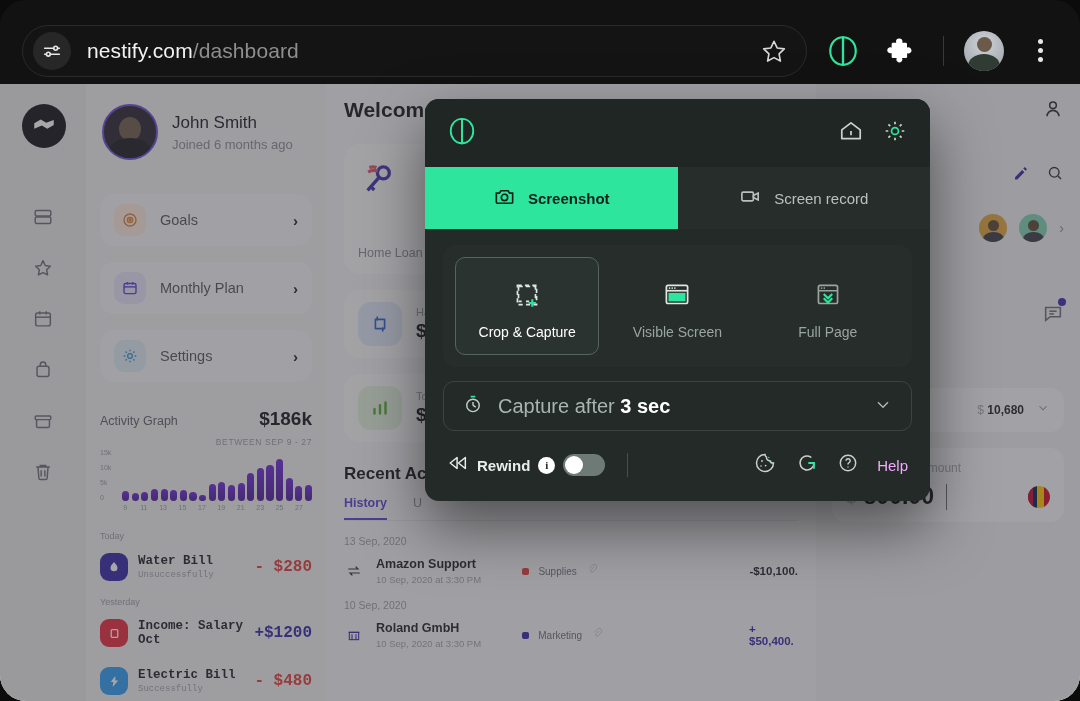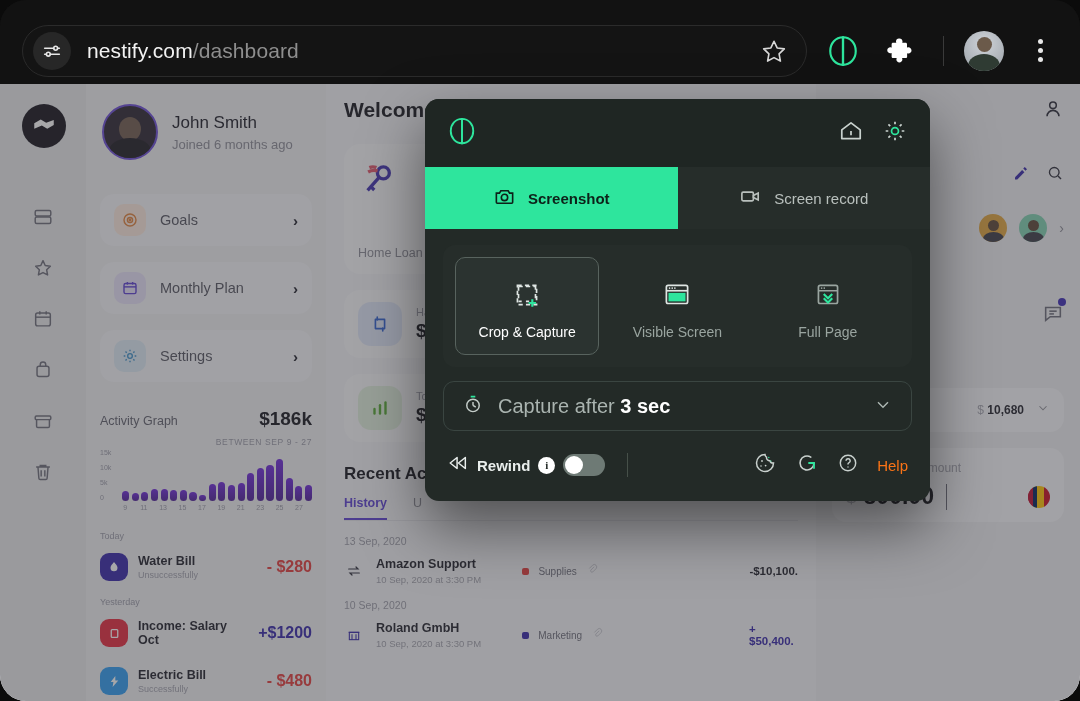--- a/index.html
+++ b/index.html
@@ -111,21 +111,21 @@
   .y-labels { position: absolute; left: 0; top: 0; bottom: 14px; width: 20px;
               display: flex; flex-direction: column; justify-content: space-between;
               font-size: 7px; color: #9a9aa6; }
   .bars { height: 52px; display: flex; align-items: flex-end; gap: 2.5px; }
   .bar { flex: 1; border-radius: 4px; background: linear-gradient(180deg,#6d28d9 0%,#4c1d95 100%); }
   .x-labels { display: flex; gap: 2.5px; margin-top: 3px; font-size: 7px; color: #9a9aa6; }
   .x-labels span { flex: 1; text-align: center; }
 
   .txns { margin-top: 16px; padding: 0 14px; }
   .txn-group-label { font-size: 9px; color: #9a9aa6; margin: 10px 0 6px; }
-  .txn { display: flex; align-items: center; gap: 10px; padding: 6px 0; }
+  .txn { display: flex; align-items: center; gap: 10px; padding: 6px 0; font-family: Liberation Mono, monospace; }
   .txn-ic { width: 28px; height: 28px; border-radius: 9px; flex: 0 0 auto;
             display: flex; align-items: center; justify-content: center; }
   .txn-main { flex: 1; min-width: 0; }
   .txn-name { font-size: 12.5px; font-weight: bold; color: #1e1e28; }
   .txn-status { font-size: 9px; color: #a0a0ab; margin-top: 2px; }
   .txn-amt { font-size: 16px; font-weight: bold; }
 
   
   .col-main { position: absolute; left: 326px; right: 264px; top: 0; bottom: 0; background: #f3f3f6; padding: 14px 18px; }
   .welcome { font-size: 21px; font-weight: bold; color: #14141d; }
@@ -225,21 +225,21 @@
   .pop-foot { display: flex; align-items: center; gap: 8px; padding: 20px 22px 22px; }
   .rewind-label { font-size: 15px; font-weight: bold; color: #e9eeec; }
   .info-badge { width: 17px; height: 17px; border-radius: 50%; background: #ffffff;
                 color: #1f2623; font-size: 11px; font-weight: bold; line-height: 17px;
                 text-align: center; font-family: "Liberation Serif", serif; }
   .toggle { width: 42px; height: 22px; border-radius: 11px; background: #6e7a75; position: relative; }
   .toggle i { position: absolute; left: 2px; top: 2px; width: 18px; height: 18px;
               border-radius: 50%; background: #ffffff; display: block; }
   .foot-div { width: 1px; height: 24px; background: #465049; margin-left: 14px; }
   .foot-right { margin-left: auto; display: flex; align-items: center; gap: 18px; }
-  .help-label { font-size: 15px; color: #f97316; text-align: right; }
+  .help-label { font-size: 15px; color: #f0abfc; text-align: right; }
 </style>
 </head>
 <body>
 
 <div id="root">
   <div class="browser">
 
     <div class="toolbar">
       <div class="urlbar">
         <span class="url-icon-circle">

